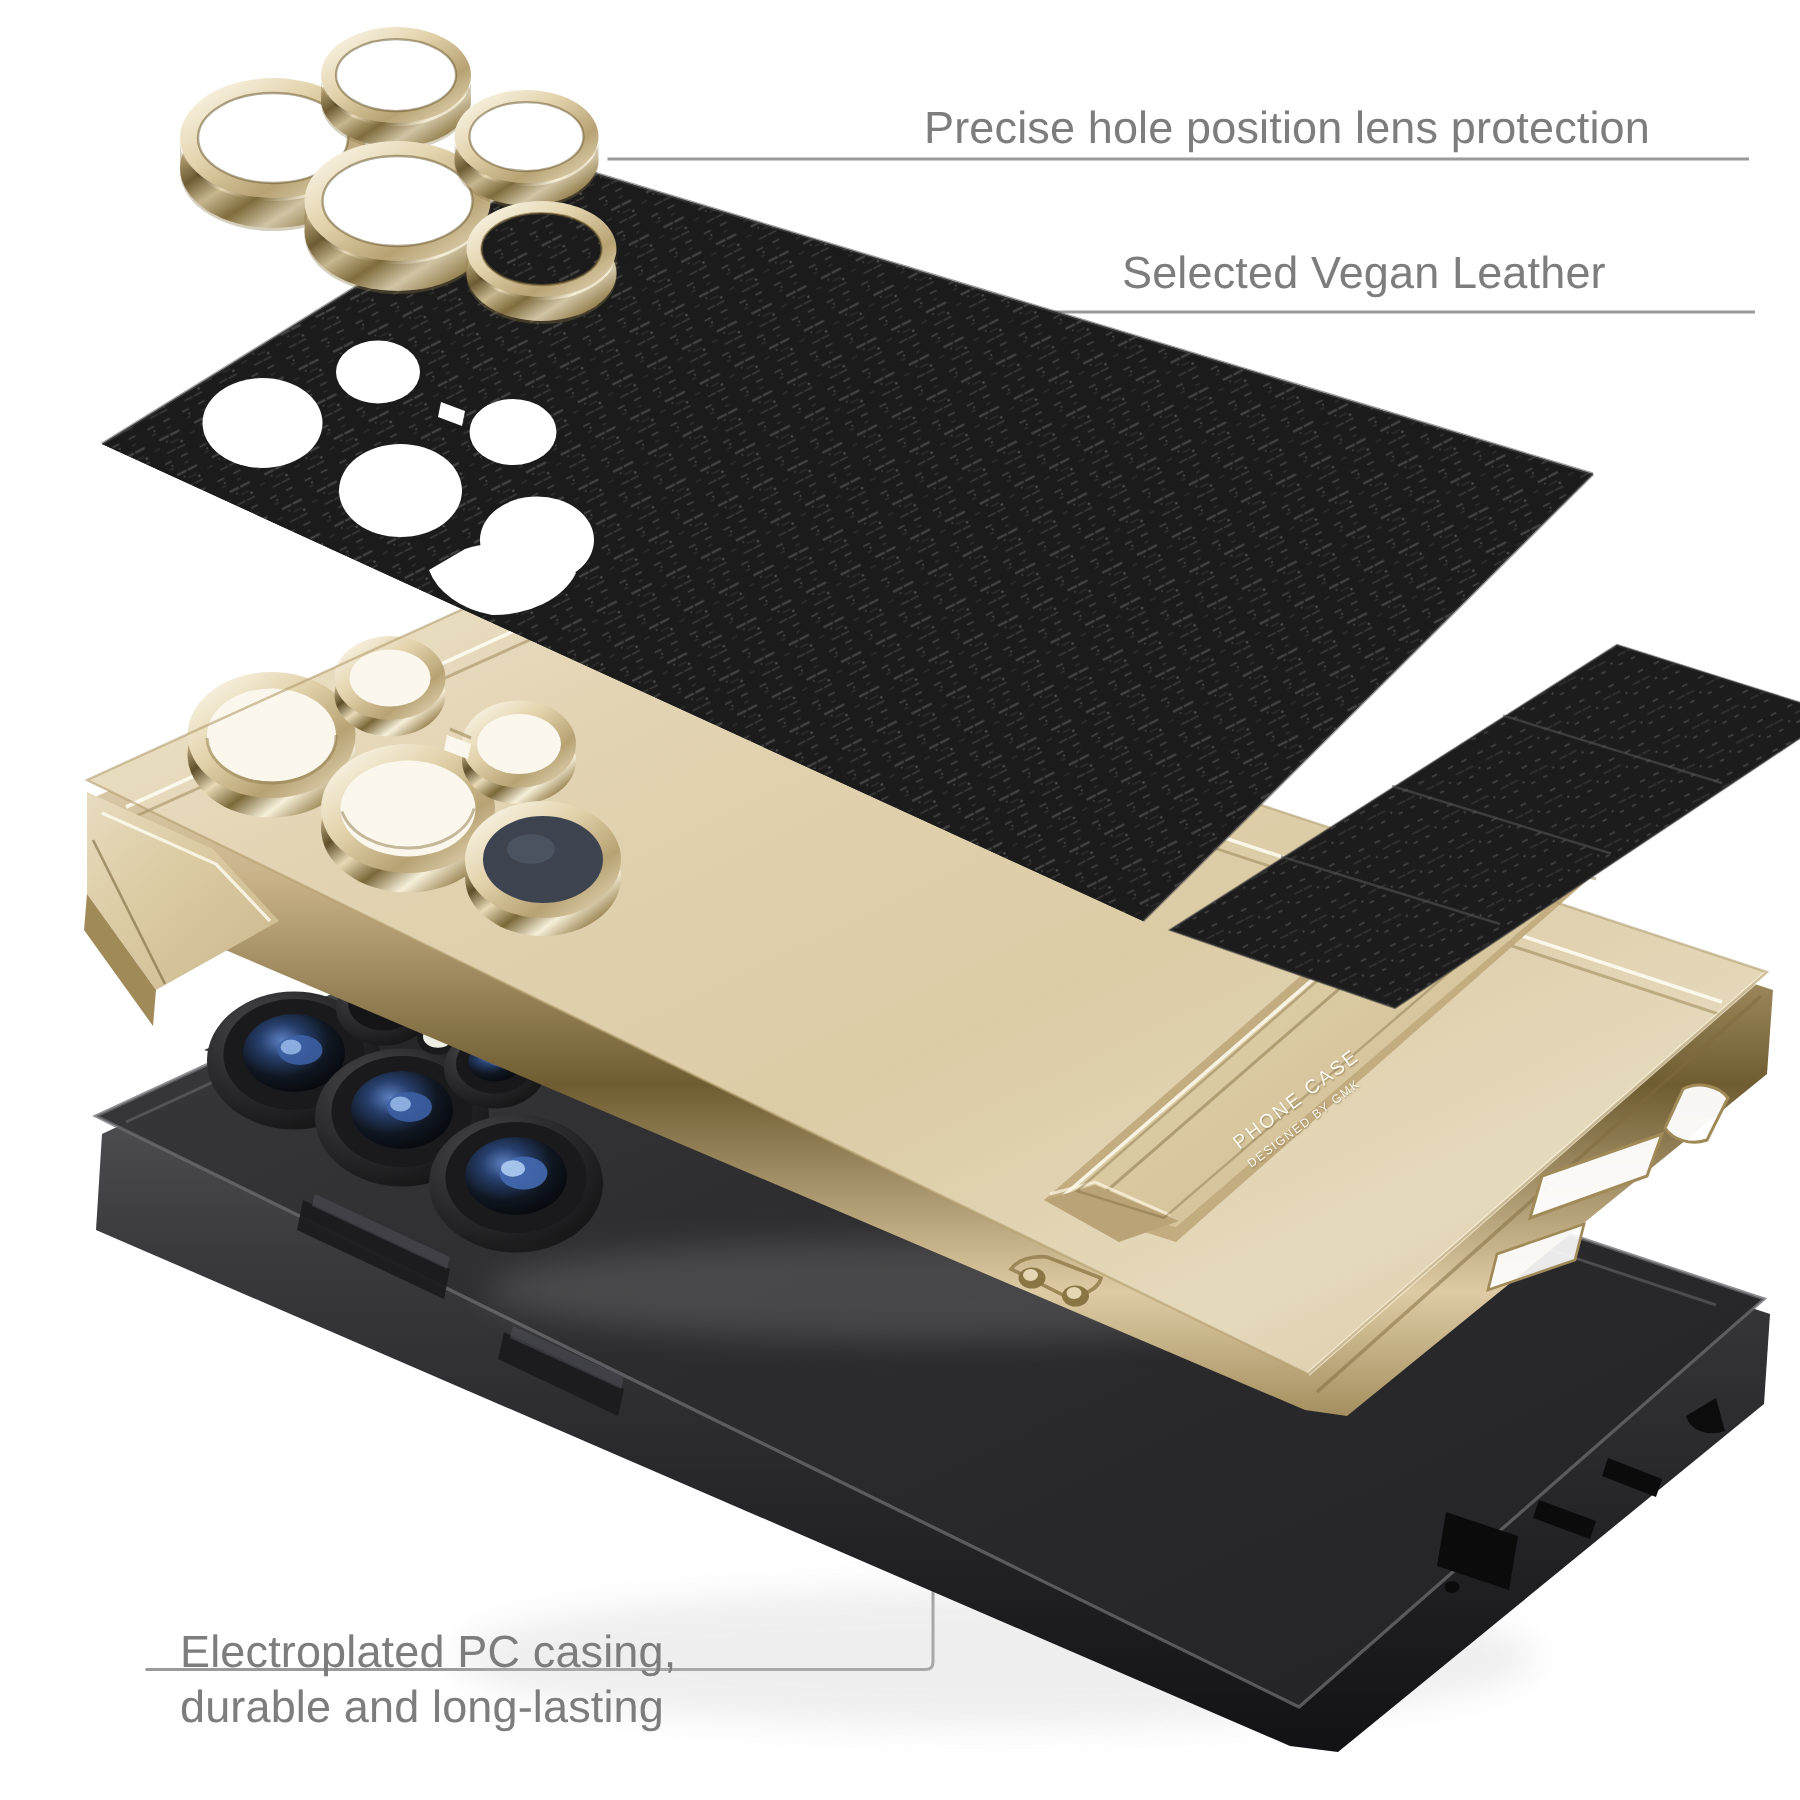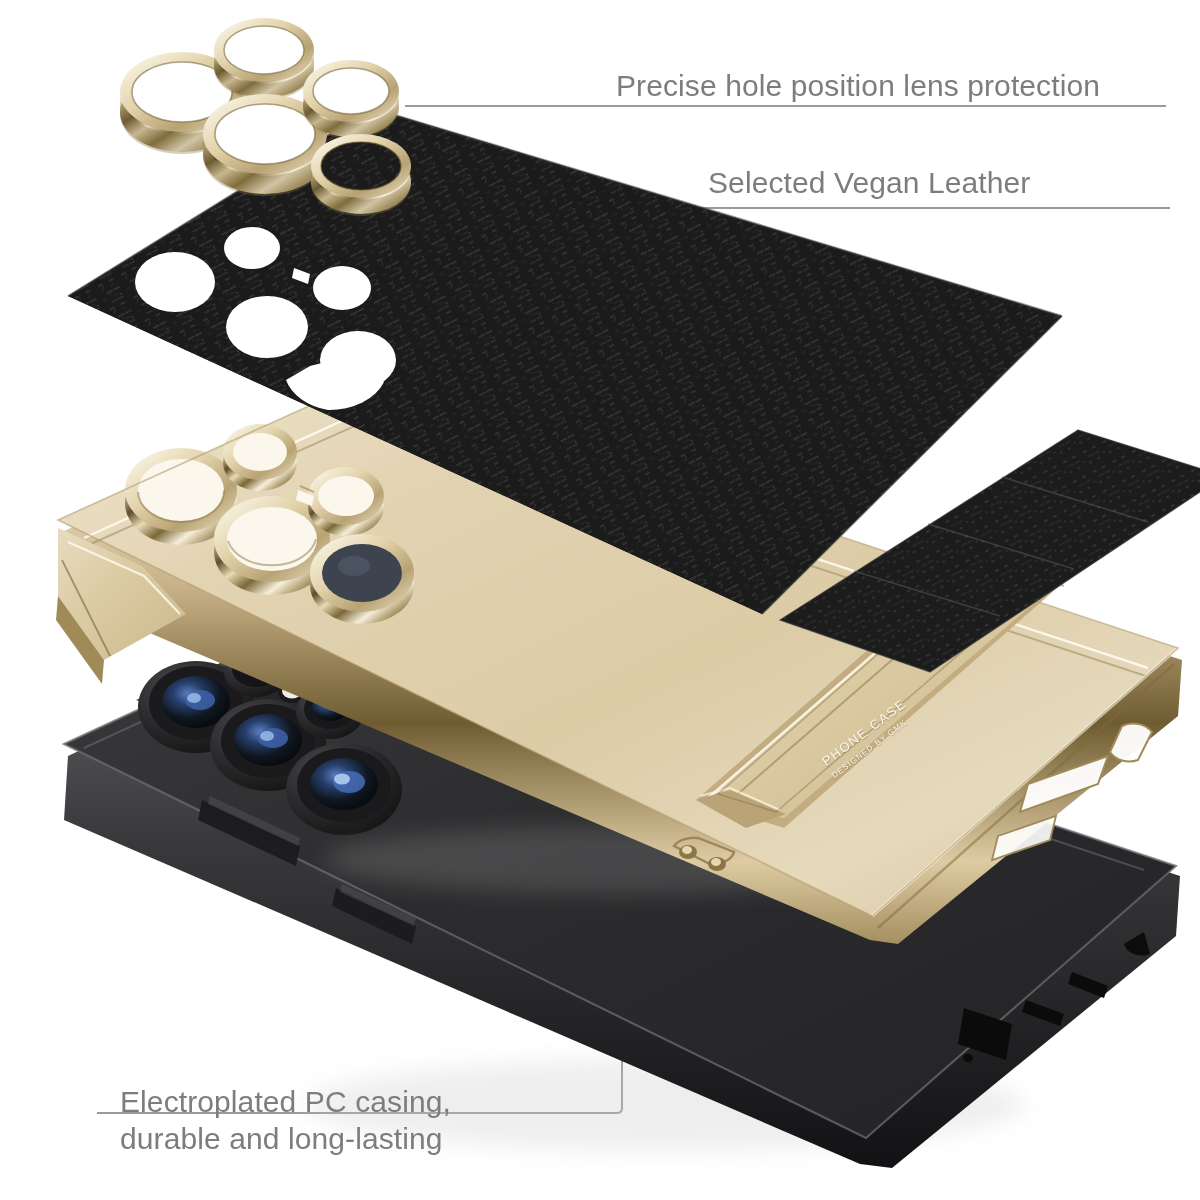--- a/index.html
+++ b/index.html
@@ -16,21 +16,21 @@
   .callout-text{
     position:absolute;
     color:#7d7d7d;
     font-size:30px;
     line-height:1.22;
     letter-spacing:.1px;
     white-space:pre;
     font-family:"Liberation Sans", sans-serif;
   }
   #callout-lens{ left:592px; top:68px; }
-  #callout-leather{ left:684px; top:165px; }
+  #callout-leather{ left:724px; top:165px; }
   #callout-pc{ left:96px; top:1084px; }
 
   .emboss{
     position:absolute;
     color:#fdfaf2;
     font-family:"Liberation Sans", sans-serif;
     letter-spacing:1.6px;
     white-space:pre;
     text-shadow:0 1px 1px rgba(120,98,55,.55);
     transform-origin:left top;

